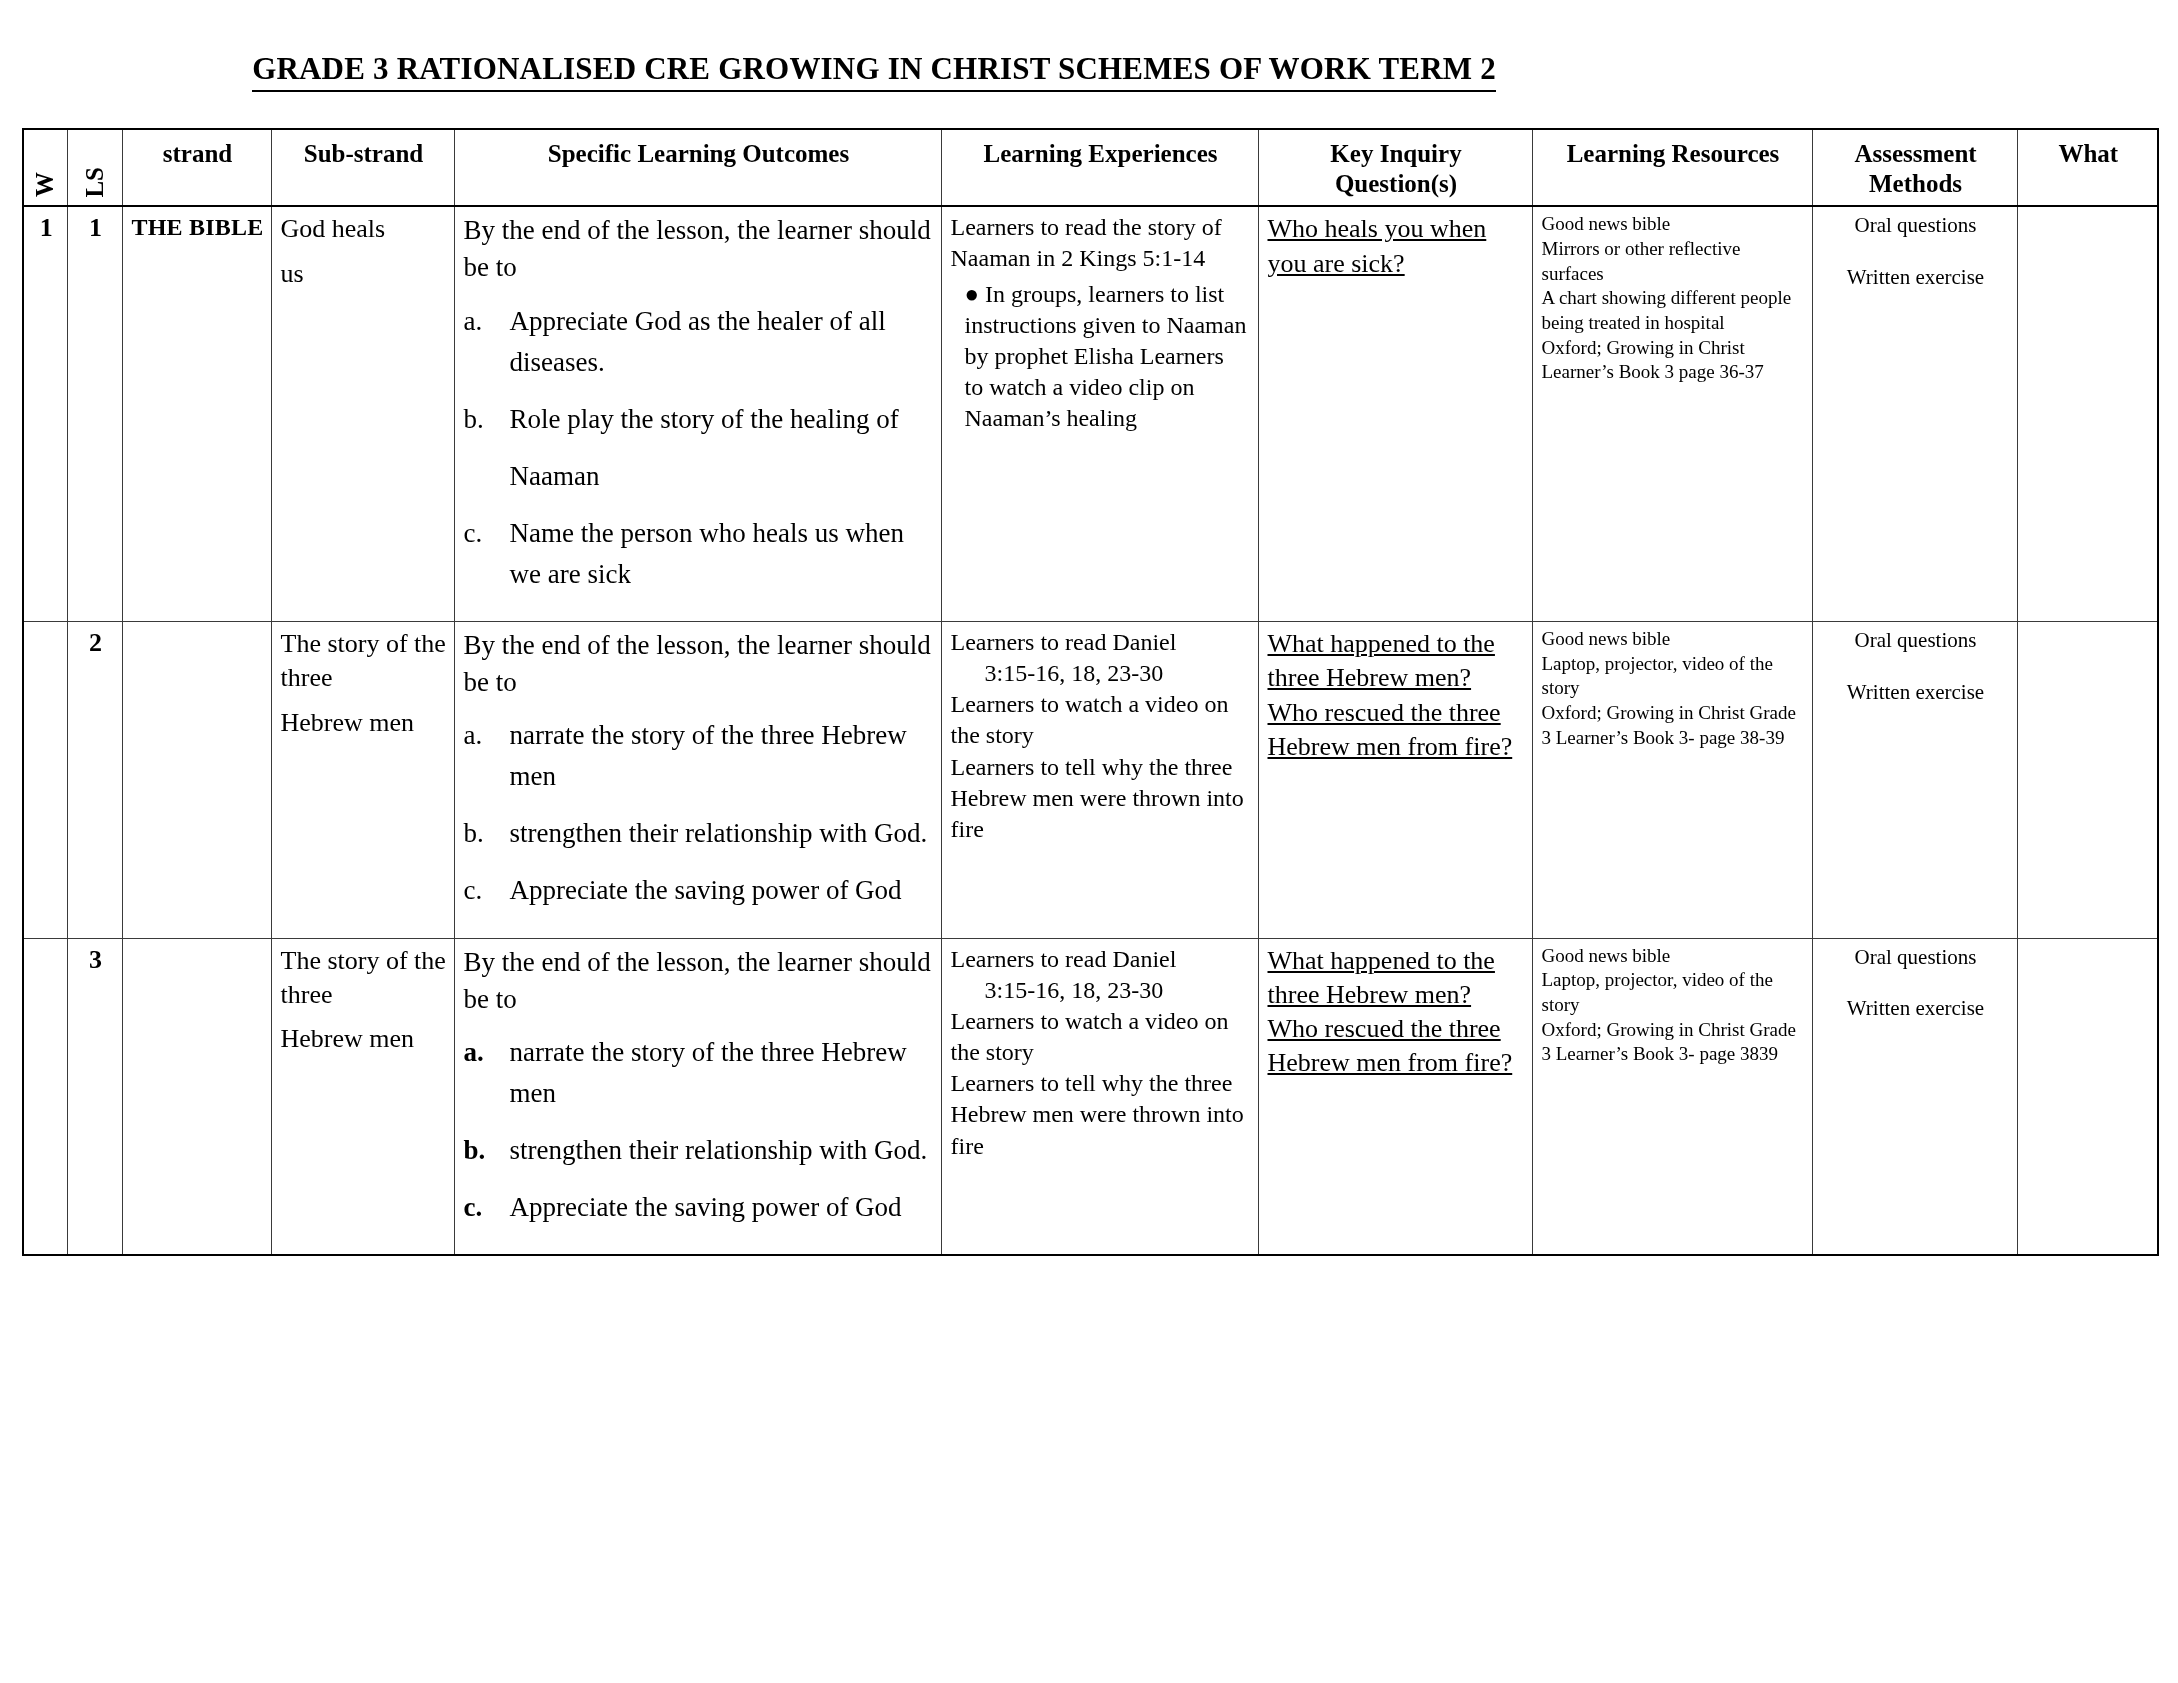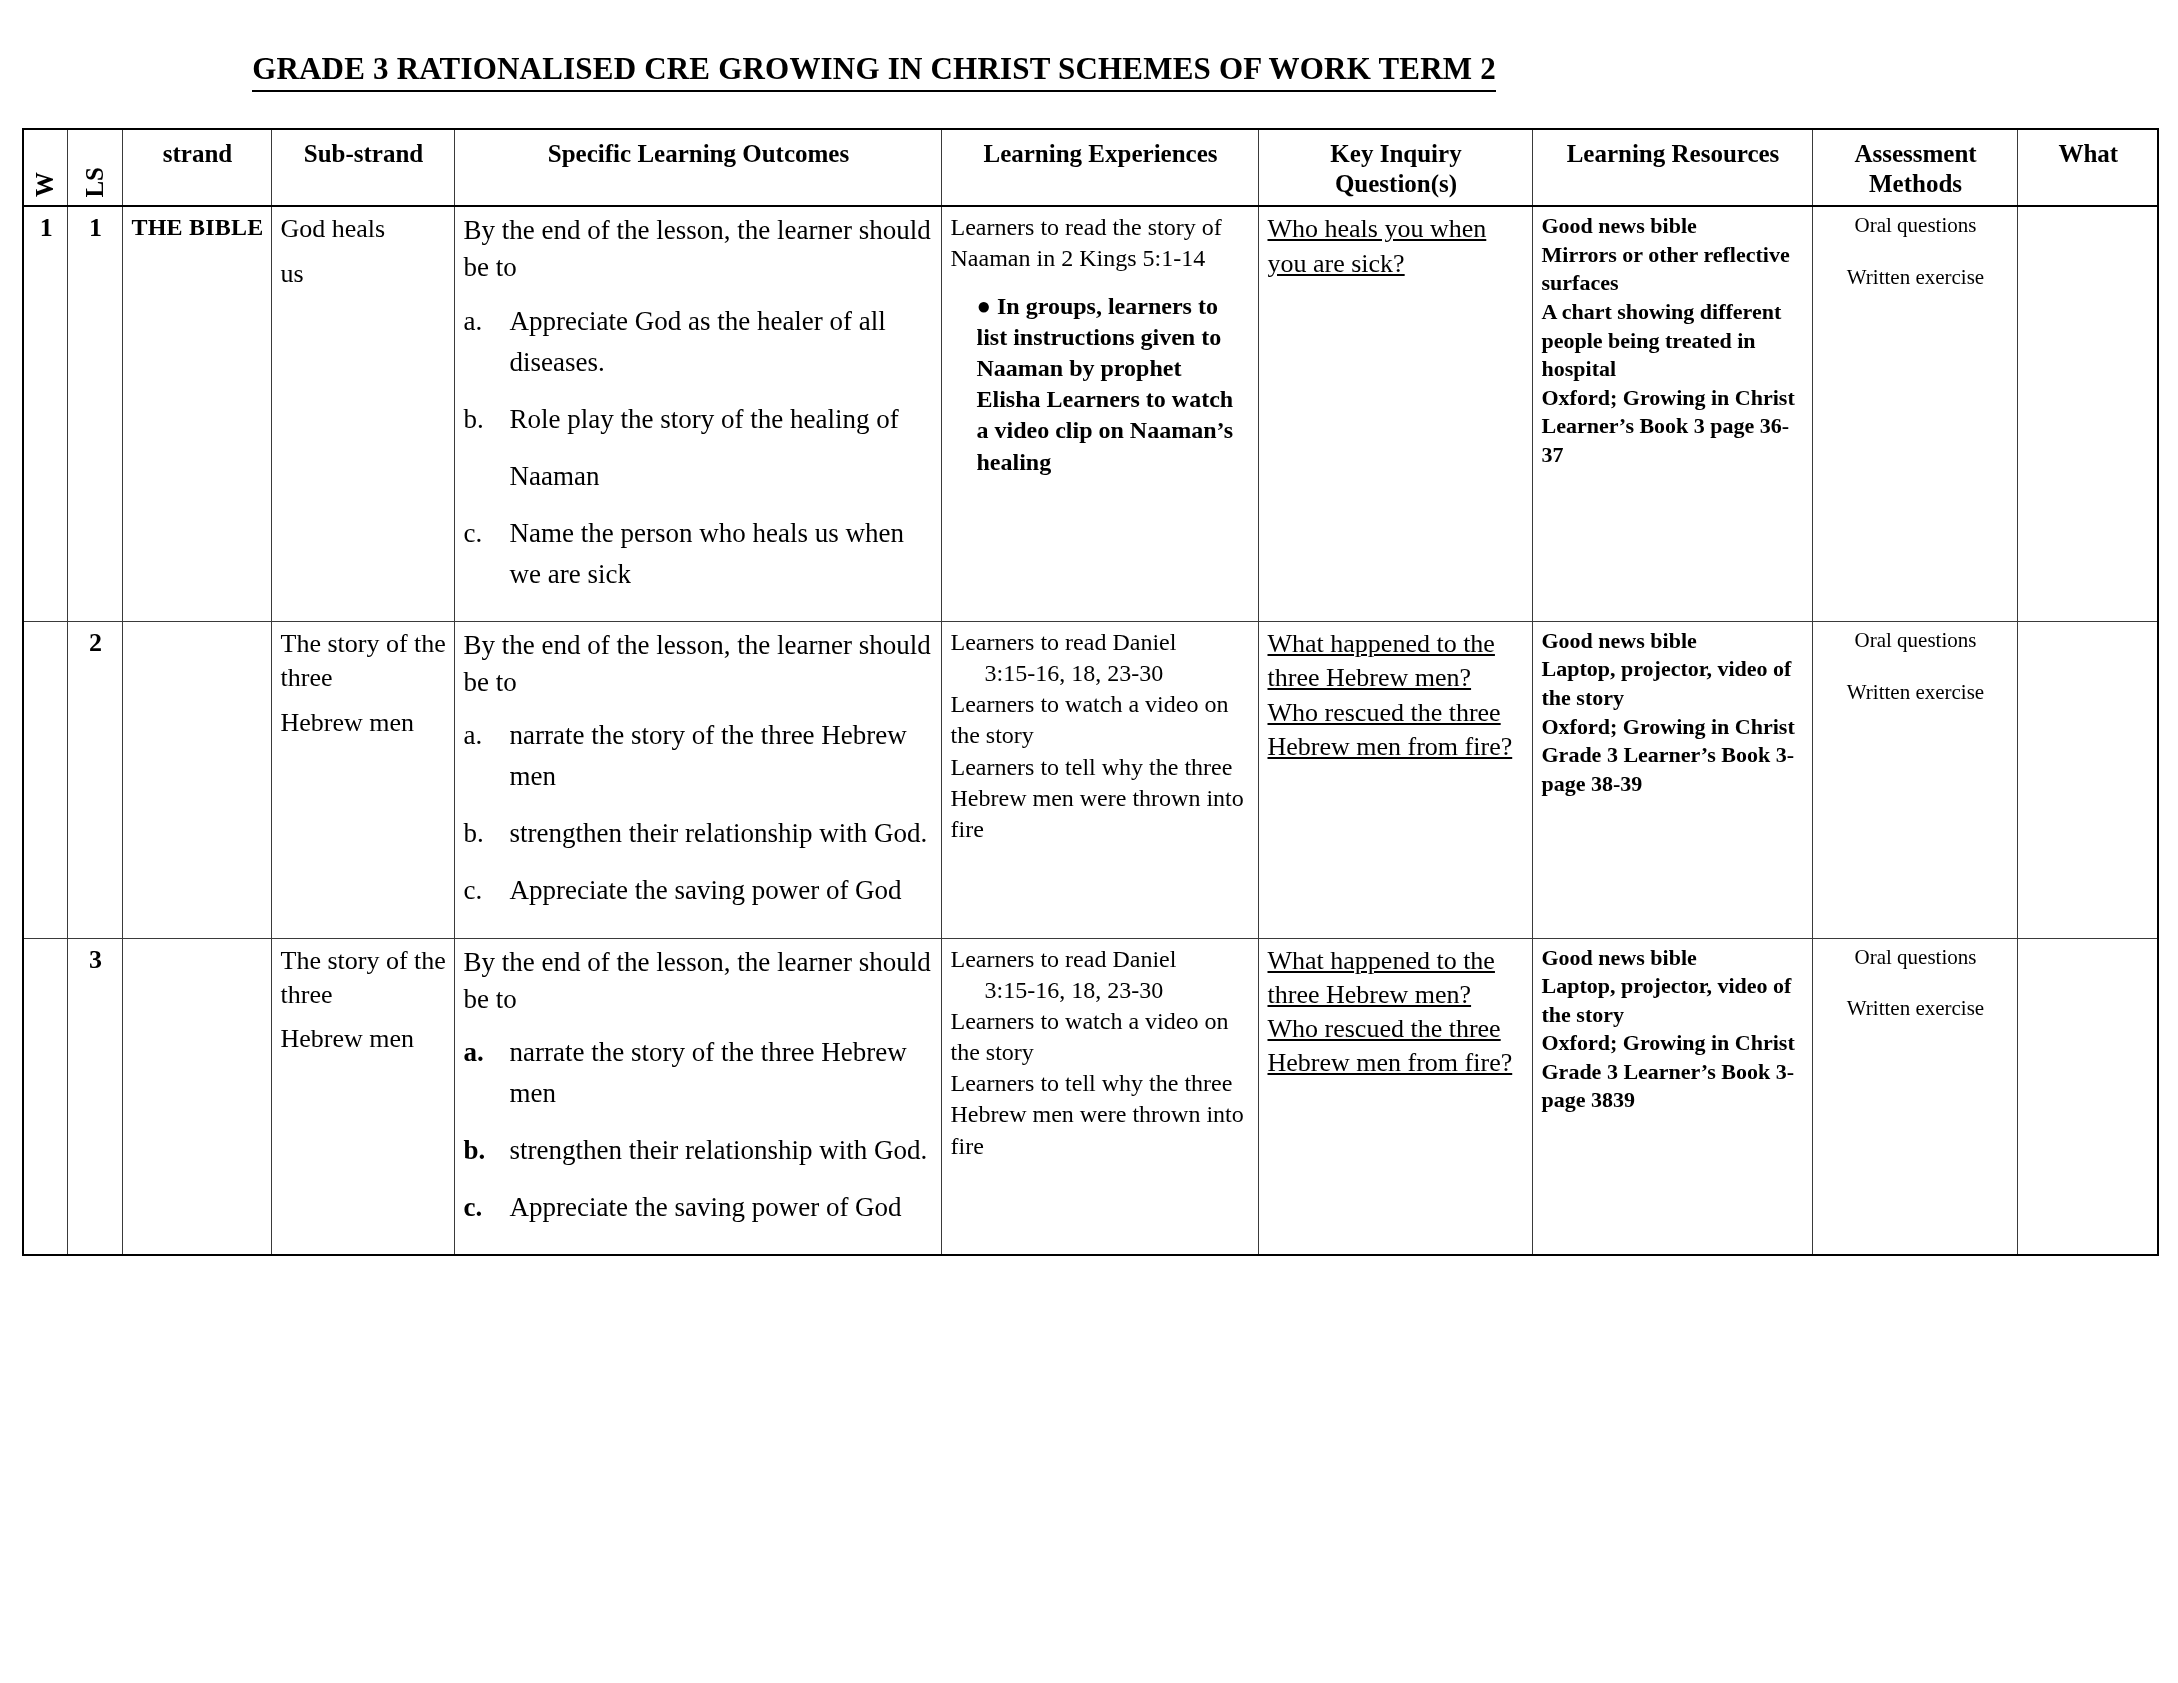--- a/index.html
+++ b/index.html
@@ -109,21 +109,21 @@
   .c-refl { width: 141px; }
 
   
   td { font-size: 26px; line-height: 1.26; }
   td.num { font-weight: bold; font-size: 26px; text-align: center; padding-left: 0; padding-right: 0; }
   td.strandcell { font-size: 24px; letter-spacing: 0.2px; font-weight: bold; }
   td.subcell { font-size: 26px; line-height: 1.32; }
   td.slocell { font-size: 27px; line-height: 1.38; }
   td.lecell { font-size: 24px; line-height: 1.30; }
   td.kiqcell { font-size: 26px; line-height: 1.32; text-decoration: underline; }
-  td.lrcell { font-size: 22px; line-height: 1.30; font-weight: bold; }
+  td.lrcell { font-size: 19px; line-height: 1.30; }
   td.amcell { font-size: 21px; line-height: 1.32; text-align: center; }
 
   .intro { margin: 0 0 14px 0; }
 
   ol.alpha {
     list-style: none;
     margin: 0;
     padding: 0;
   }
   ol.alpha li {
@@ -133,21 +133,21 @@
   }
   ol.alpha li .mk {
     width: 46px;
     flex: 0 0 46px;
   }
   ol.alpha li .tx { flex: 1 1 auto; }
   ol.alpha.bold-mk li .mk { font-weight: bold; }
 
   .le-line { margin: 0; }
   .le-line.indent { padding-left: 34px; }
-  .le-bullet { margin: 16px; padding-left: 10px; font-weight: bold; }
+  .le-bullet { margin: 4px; padding-left: 10px; }
   .lr-line { margin: 0; }
   .am-line { margin: 0; }
   .am-gap { height: 24px; }
   .sub-line { margin: 0; }
   .sub-gap { height: 10px; }
 </style>
 </head>
 <body>
 
 <div class="page">

